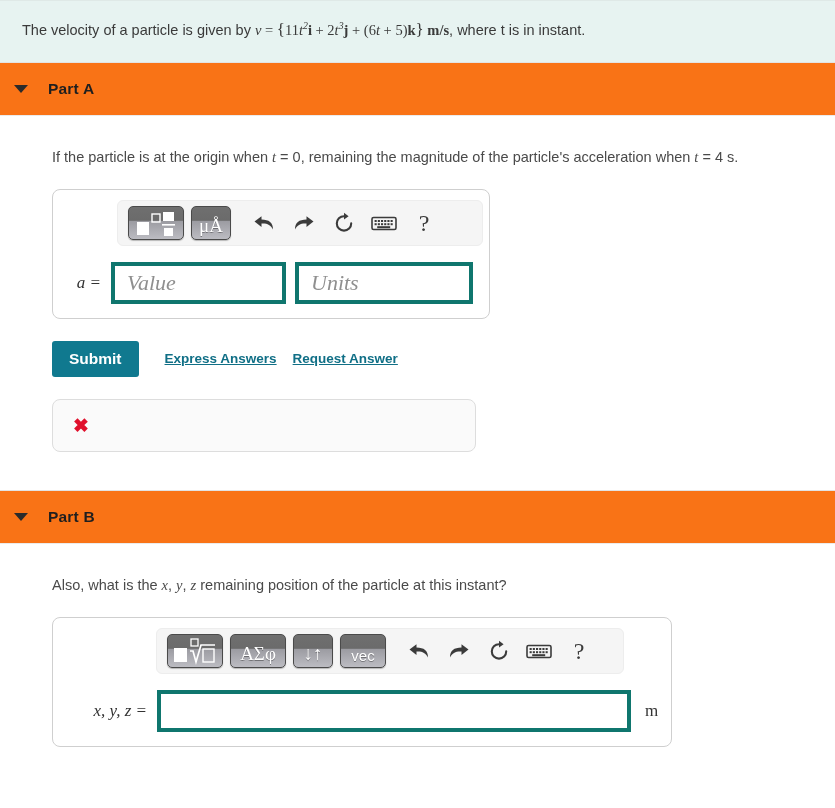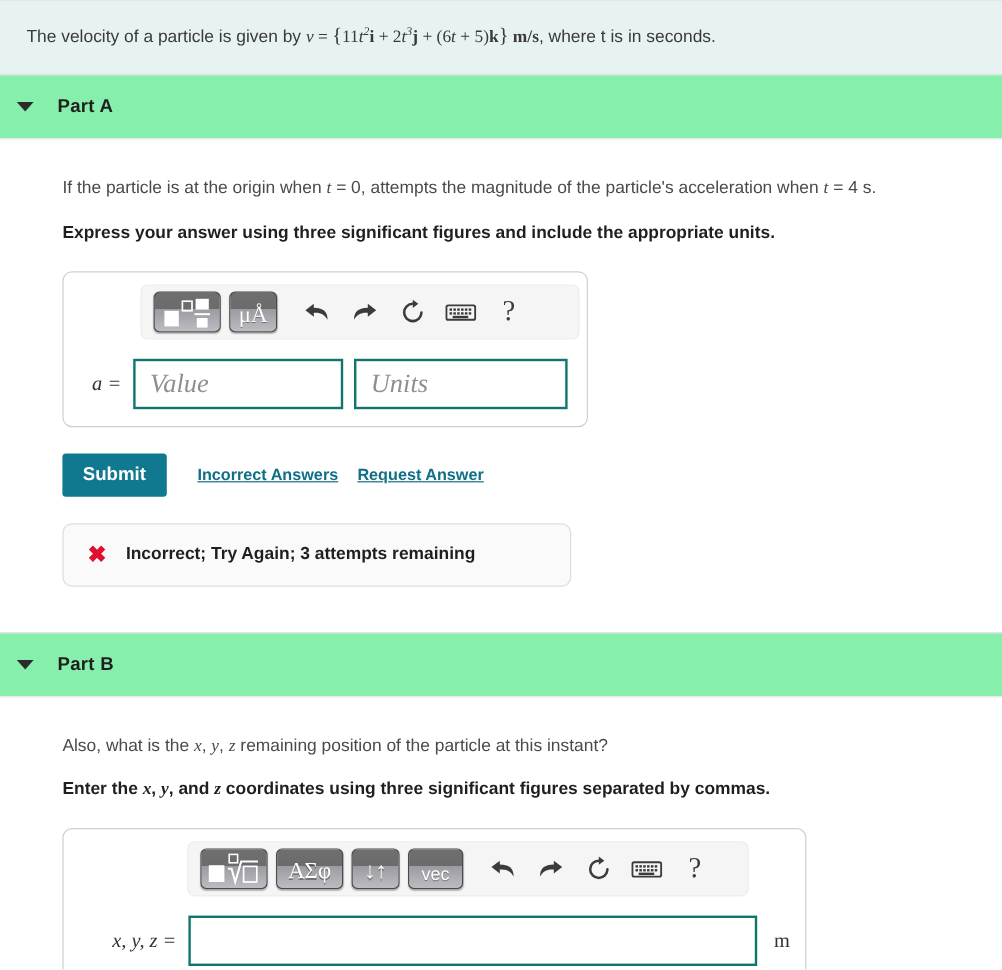--- a/index.html
+++ b/index.html
@@ -28,21 +28,21 @@
   .mathtext {
     font-family: "Liberation Serif", serif;
   }
   .mi { font-style: italic; font-family: "Liberation Serif", serif; }
   .mb { font-weight: bold; font-family: "Liberation Serif", serif; }
   .mbig { font-size: 17px; font-family: "Liberation Serif", serif; }
   sup.ex { font-size: 0.68em; vertical-align: super; font-style: italic; }
 
   
   .part-header {
-    background: #86efac;
+    background: #f97316;
     border-top: 1px solid #e3e3e3;
     border-bottom: 1px solid #ebebeb;
     height: 54px;
     display: flex;
     align-items: center;
     padding-left: 14px;
     box-sizing: border-box;
   }
   .caret {
     width: 0; height: 0;
@@ -162,21 +162,21 @@
     font-style: italic;
     font-size: 17px;
     color: #333;
     width: 46px;
     text-align: right;
     padding-right: 10px;
     box-sizing: border-box;
     white-space: nowrap;
   }
   .field {
-    border: 2px solid #0f766e;
+    border: 4px solid #0f766e;
     background: #fff;
     height: 42px;
     box-sizing: border-box;
     font-family: "Liberation Serif", serif;
     font-style: italic;
     font-size: 22px;
     color: #8c8c8c;
     padding: 0 12px;
     outline: none;
   }
@@ -250,35 +250,34 @@
 </style>
 </head>
 <body>
 
 <div class="problem-banner">
   <span>The velocity of a particle is given by</span>
   <span class="mathtext">
     <span class="mi">v</span> = <span class="mbig">{</span><span class="mathtext">11</span><span class="mi">t</span><sup class="ex">2</sup><span class="mb">i</span>
     + 2<span class="mi">t</span><sup class="ex">3</sup><span class="mb">j</span>
     + (6<span class="mi">t</span> + 5)<span class="mb">k</span><span class="mbig">}</span>
-    <span class="mb">m/s</span></span><span>, where t is in seconds.</span>
+    <span class="mb">m/s</span></span><span>, where t is in instant.</span>
 </div>
 
 <div class="part-header">
   <div class="caret"></div>
   <div class="part-title">Part A</div>
 </div>
 
 <div class="part-body">
 
   <div class="q-line">
-    <span>If the particle is at the origin when </span><span class="mi">t</span><span> = 0, attempts the magnitude of the particle's acceleration when </span><span class="mi">t</span><span> = 4 s.</span>
-  </div>
-
-  <div class="q-instruction">Express your answer using three significant figures and include the appropriate units.</div>
+    <span>If the particle is at the origin when </span><span class="mi">t</span><span> = 0, remaining the magnitude of the particle's acceleration when </span><span class="mi">t</span><span> = 4 s.</span>
+  </div>
+
 
   <div class="answer-panel panel-a">
 
     <div class="toolbar toolbar-a">
 
       <div class="tb-btn tb-icon-btn">
         <svg width="46" height="30" viewBox="0 0 46 30">
           <rect x="4" y="13" width="12" height="13" fill="#ffffff"></rect>
           <rect x="19" y="5" width="8" height="8" fill="none" stroke="#ffffff" stroke-width="1.4"></rect>
           <rect x="30" y="3" width="11" height="9" fill="#ffffff"></rect>
@@ -338,46 +337,42 @@
 
     <div class="input-row">
       <div class="input-label">a =</div>
       <input class="field field-value" type="text" placeholder="Value" style="">
       <input class="field field-units" type="text" placeholder="Units" style="">
     </div>
   </div>
 
   <div class="actions">
     <button class="submit-btn">Submit</button>
-    <span class="link">Incorrect Answers</span>
+    <span class="link">Express Answers</span>
     <span class="link tight">Request Answer</span>
   </div>
 
   <div class="feedback">
     <span class="x-mark">✖</span>
-    <span class="feedback-text">Incorrect; Try Again; 3 attempts remaining</span>
   </div>
 
   <div class="gap-after-a"></div>
 </div>
 
 <div class="part-header">
   <div class="caret"></div>
   <div class="part-title">Part B</div>
 </div>
 
 <div class="part-body">
 
   <div class="q-line">
     <span>Also, what is the </span><span class="mi">x</span><span>, </span><span class="mi">y</span><span>, </span><span class="mi">z</span><span> remaining position of the particle at this instant?</span>
   </div>
 
-  <div class="q-instruction">
-    <span>Enter the </span><span class="mi">x</span><span>, </span><span class="mi">y</span><span>, and </span><span class="mi">z</span><span> coordinates using three significant figures separated by commas.</span>
-  </div>
 
   <div class="answer-panel panel-b">
 
     <div class="toolbar toolbar-b">
 
       <div class="tb-btn tb-icon-btn">
         <svg width="48" height="30" viewBox="0 0 48 30">
           <rect x="3" y="11" width="13" height="14" fill="#ffffff"></rect>
           <rect x="20" y="2" width="7" height="7" fill="none" stroke="#ffffff" stroke-width="1.3"></rect>
           <path d="M19 14 L22 14 L25 25 L30 8 L44 8" fill="none" stroke="#ffffff" stroke-width="1.7"></path>

